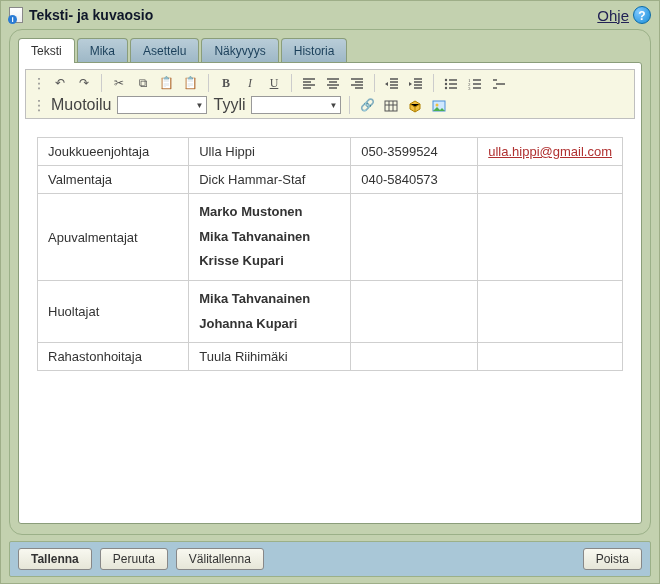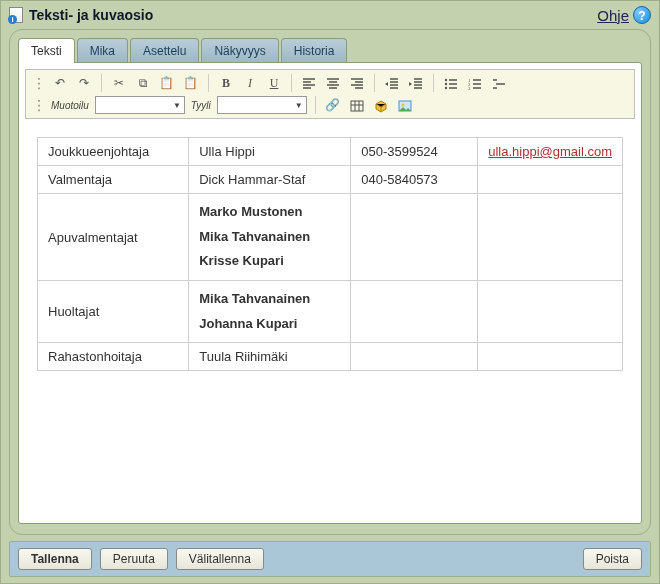--- a/index.html
+++ b/index.html
@@ -149,21 +149,21 @@
   .btn {
     background: linear-gradient(#f8f8f0, #e6e6d8);
     border: 1px solid #888;
     border-radius: 3px;
     padding: 3px 12px;
     font-size: 12px;
     color: #333;
     cursor: pointer;
   }
   .btn.primary { font-weight: bold; }
-  .lbl { font-size: 10px; color: #444; font-style: italic; }
+  .lbl { font-size: 16px; color: #444; }
   svg.ico { width: 14px; height: 14px; vertical-align: middle; }
 </style>
 </head>
 <body>
 
 <div class="window">
 
   <div class="titlebar">
     <div class="title-left">
       <span class="doc-icon"></span>

